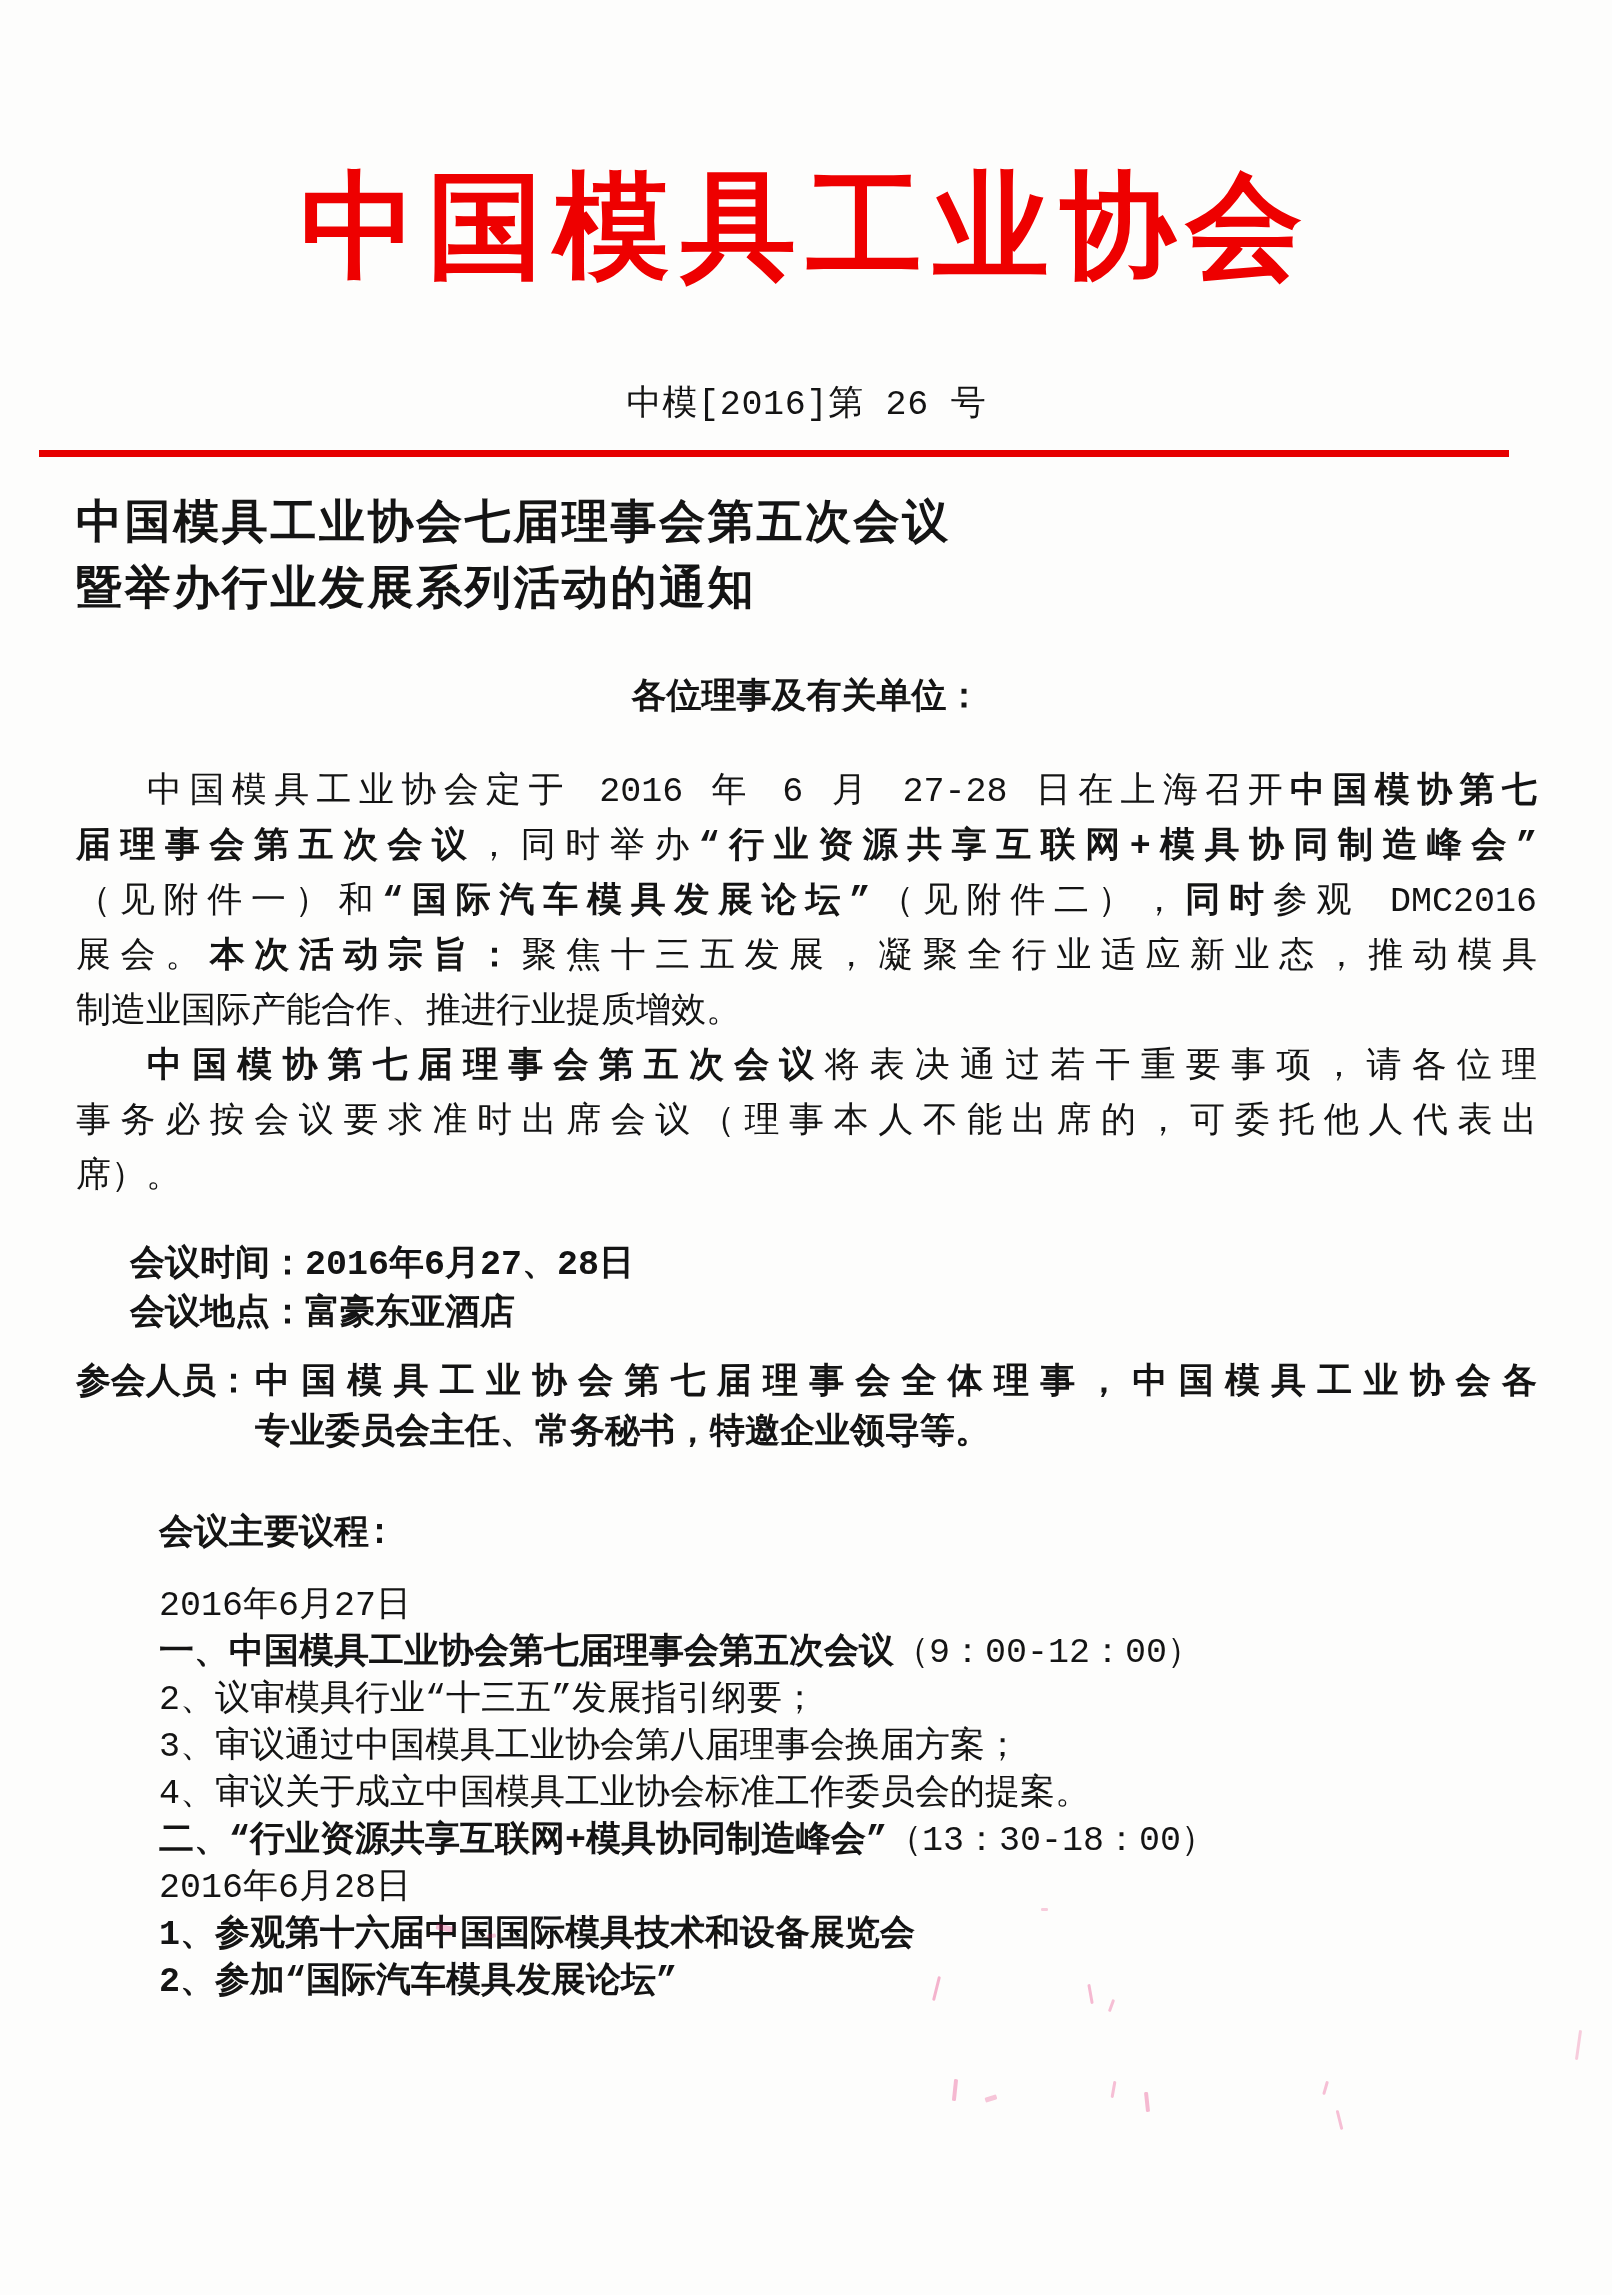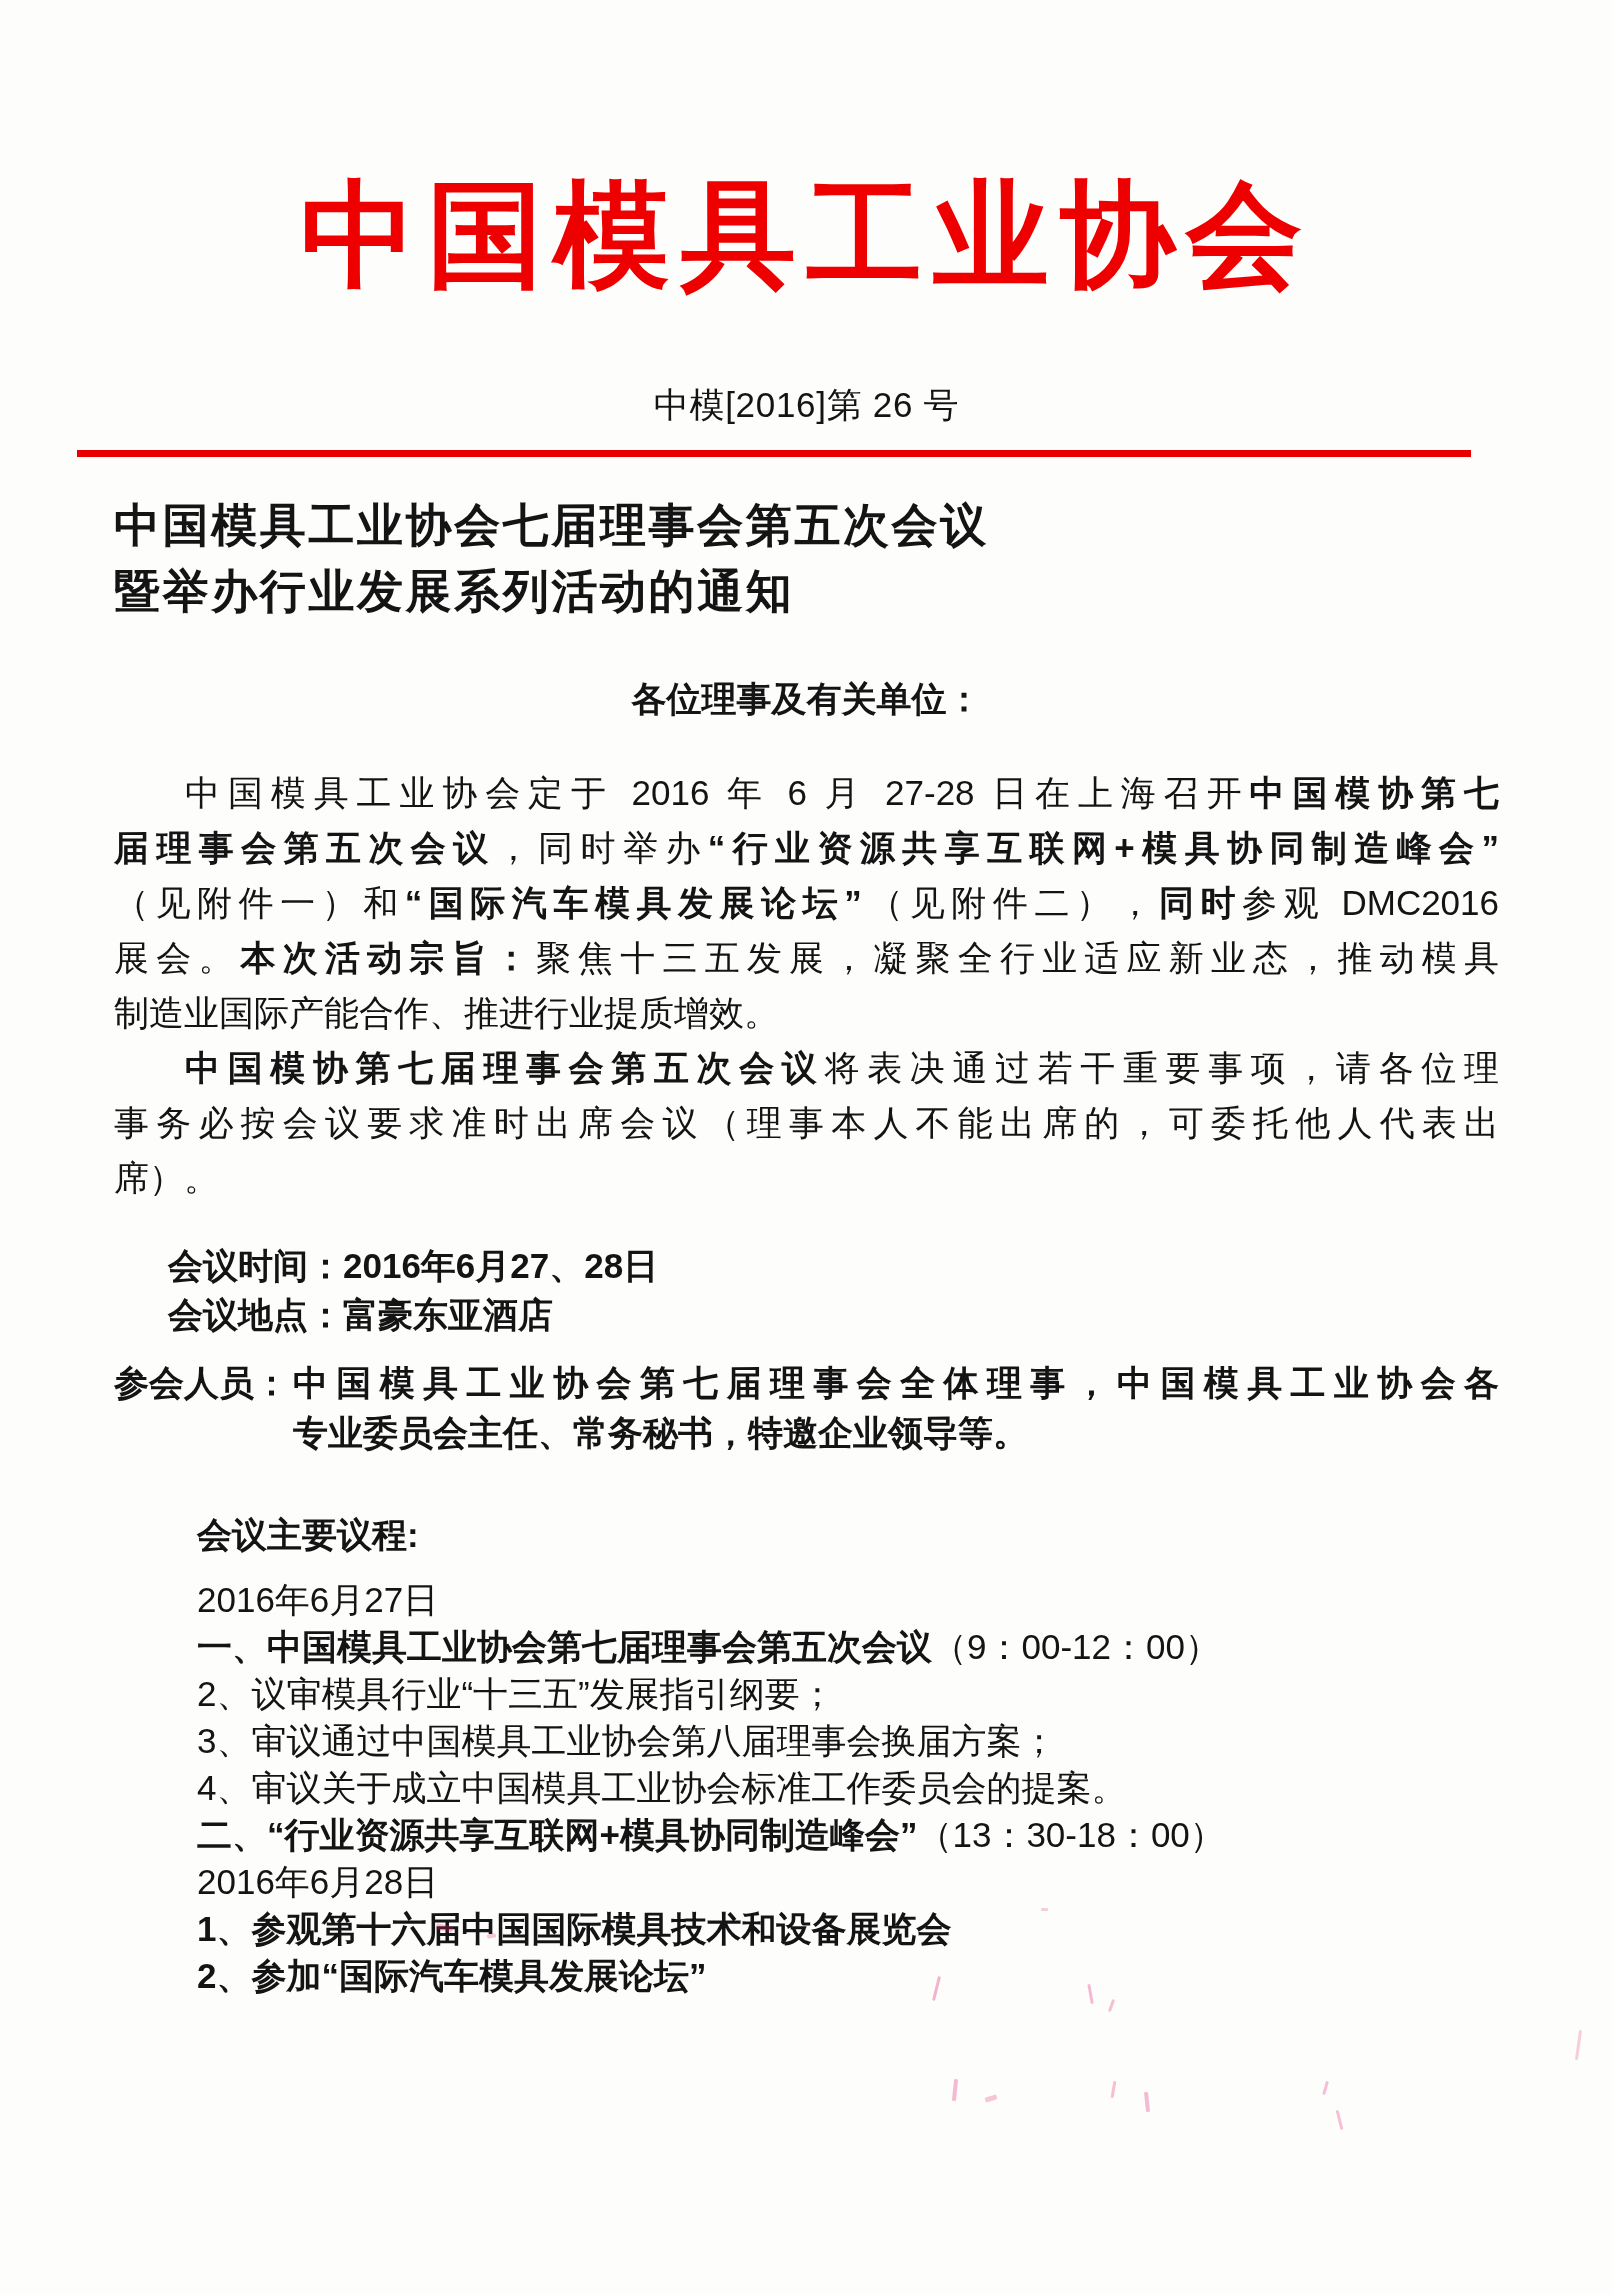--- a/index.html
+++ b/index.html
@@ -1,24 +1,24 @@
 <!DOCTYPE html>
 <html style="font-size:10.5px"><head>
 <meta charset="utf-8">
 <style>
   html,body{margin:0;padding:0;background:#ffffff;}
   .page{
     position:relative;
     width:1613px;height:2295px;
     background:#fdfdfc;
     overflow:hidden;
-    font-family:Liberation Sans, sans-serif;
+    font-family:Liberation Mono, monospace;
     color:var(--text,#141414);
     box-sizing:border-box;
-    padding:0 114px;
+    padding:0 76px;
   }
   .b{font-weight:700;}
   
   .org-title{
     margin-top:177px;
     font-size:116px;line-height:116px;
     font-weight:700;
     color:var(--red,#ee0000);
     text-align:center;
     letter-spacing:10.5px;
@@ -80,21 +80,21 @@
   
   .agenda{
     margin-left:83px;
     font-size:35px;line-height:47px;
   }
   .agenda-heading{
     margin-top:53px;
     font-weight:700;
     font-size:35px;line-height:47px;
   }
-  .agenda-lines > .line:first-child{margin-top:18px;}
+  .agenda-lines > .line:first-child{margin-top:25px;}
   
   .artifact{
     position:absolute;
     background:rgba(228,30,110,0.55);
     border-radius:1.3px;
     pointer-events:none;
   }
 </style>
 </head>
 <body>

